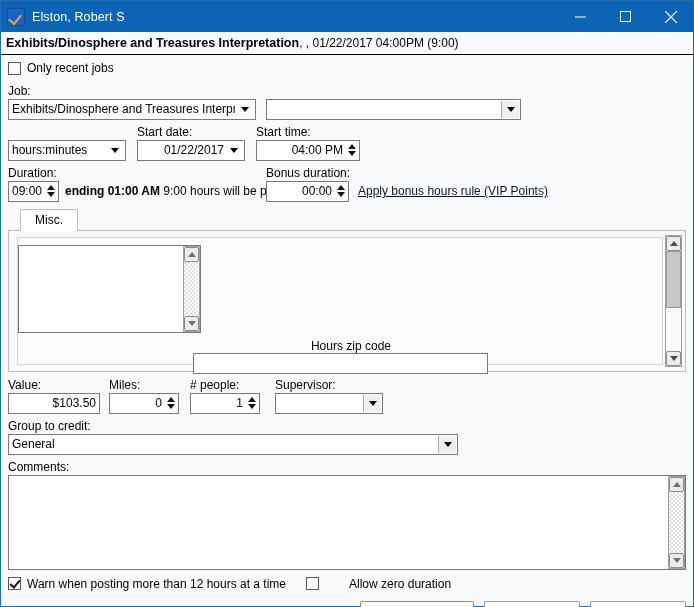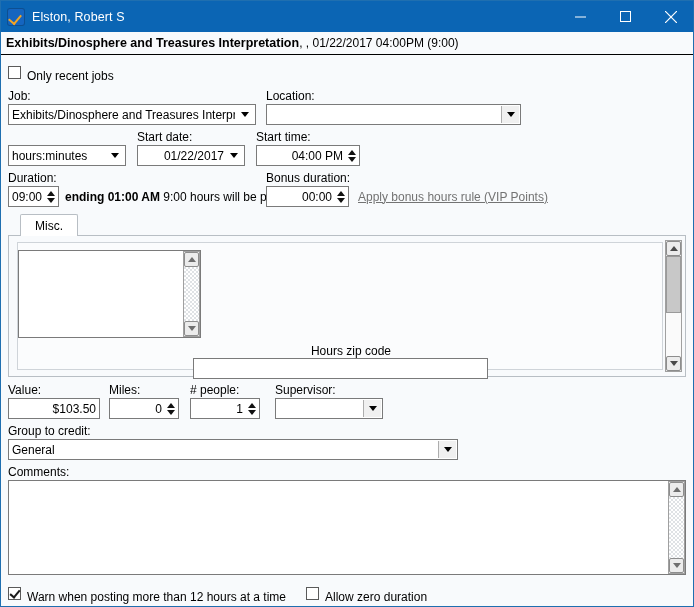--- a/index.html
+++ b/index.html
@@ -104,23 +104,23 @@
   
   .cb{display:inline-flex;align-items:center;cursor:default;}
   .cb .box{
     width:13px;height:13px;border:1px solid #5a5a5a;background:#fff;
     box-sizing:border-box;margin-right:6px;position:relative;flex:0 0 13px;
   }
   .cb .box.checked:after{
     content:"";position:absolute;left:3px;top:0px;width:4px;height:8px;
     border:2px solid #1a1a1a;border-top:none;border-left:none;transform:rotate(40deg);
   }
-  .cb .txt{font-size:12px;margin-top:8px;}
-  
-  .link{color:#737373;text-decoration:underline;font-size:12px;cursor:pointer;}
+  .cb .txt{font-size:12px;}
+  
+  .link{color:#0f172a;text-decoration:underline;font-size:12px;cursor:pointer;}
   
   .tabs{position:relative;margin-top:7px;}
   .tabstrip{display:flex;align-items:flex-end;height:22px;position:relative;z-index:2;}
   .tab{
     box-sizing:border-box;
     height:22px;padding:0 14px;
     border:1px solid #b8bec4;border-bottom:none;
     background:#ffffff;
     display:flex;align-items:center;
     font-size:12px;
@@ -230,21 +230,20 @@
       <div style="width:250px;">
         <span class="lbl">Job:</span>
         <div class="field combo" style="width:248px;">
           <span style="overflow:hidden;white-space:nowrap;">Exhibits/Dinosphere and Treasures Interpretat</span>
           <span class="arrow">
               <span class="caret"></span>
             </span>
         </div>
       </div>
       <div style="width:260px;margin-left:8px;">
-        <span class="lbl">Location:</span>
         <div class="field combo boxed" style="width:255px;">
           <span></span>
           <span class="arrow">
               <span class="caret"></span>
             </span>
         </div>
       </div>
     </div>
 
     <div class="row" style="margin-top:5px;">
@@ -417,21 +416,21 @@
             </div>
         </div>
       </div>
     </div>
 
     <div class="row" style="margin-top:7px;align-items:center;">
       <label class="cb">
         <span class="box checked"></span>
         <span class="txt">Warn when posting more than 12 hours at a time</span>
       </label>
-      <label class="cb" style="margin-left:20px;">
+      <label class="cb" style="margin-left:20px;gap:24px;">
         <span class="box"></span>
         <span class="txt">Allow zero duration</span>
       </label>
     </div>
 
     <div class="row" style="margin-top:10px;justify-content:flex-end;">
       <div class="btn default" style="width:114px;">
         
       </div>
       <div class="btn" style="width:96px;margin-left:10px;">

